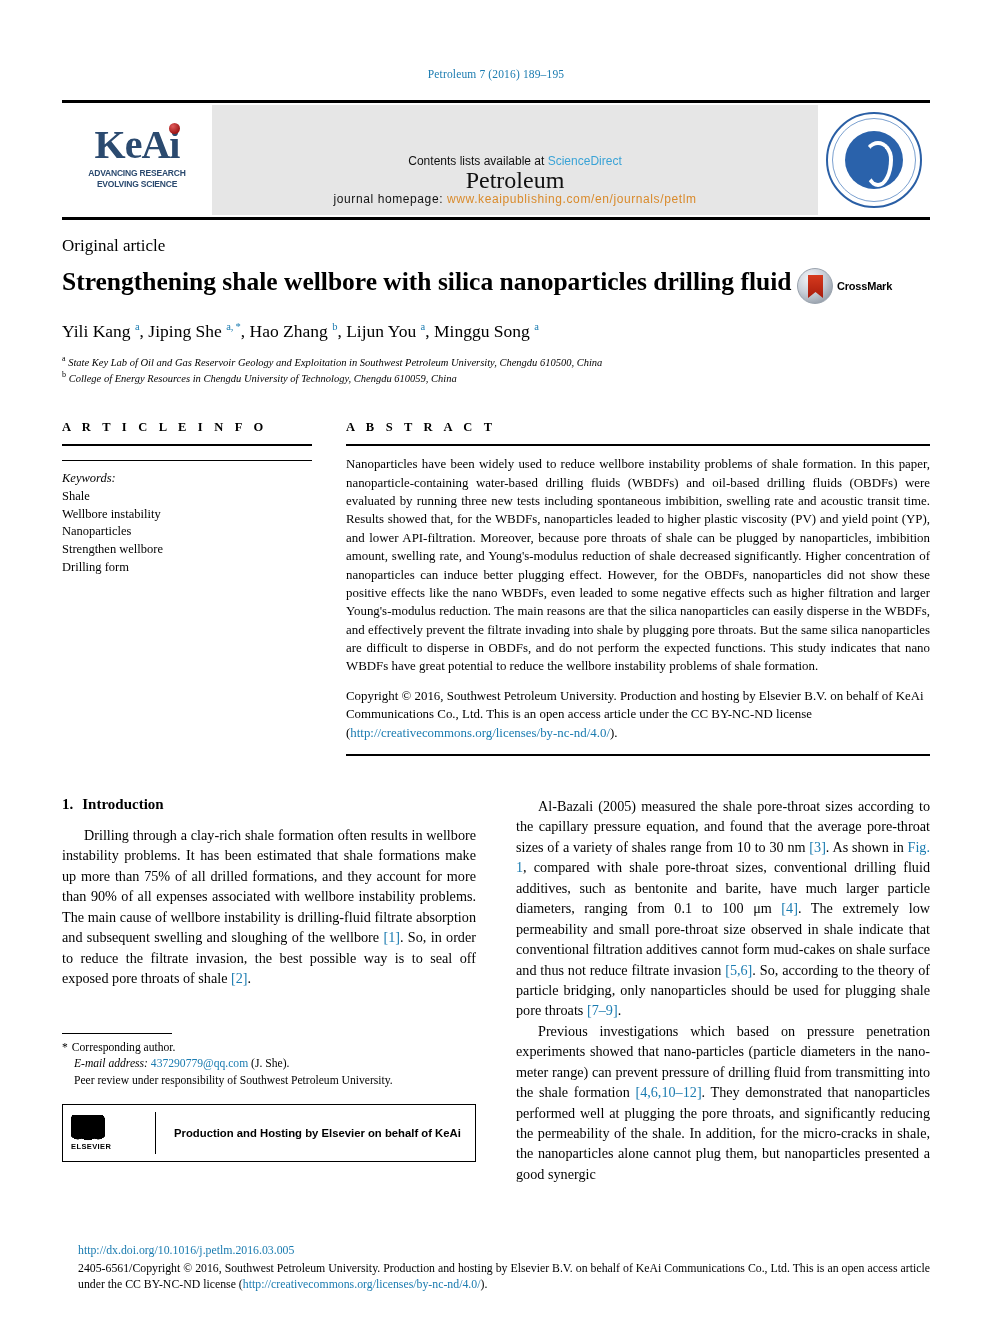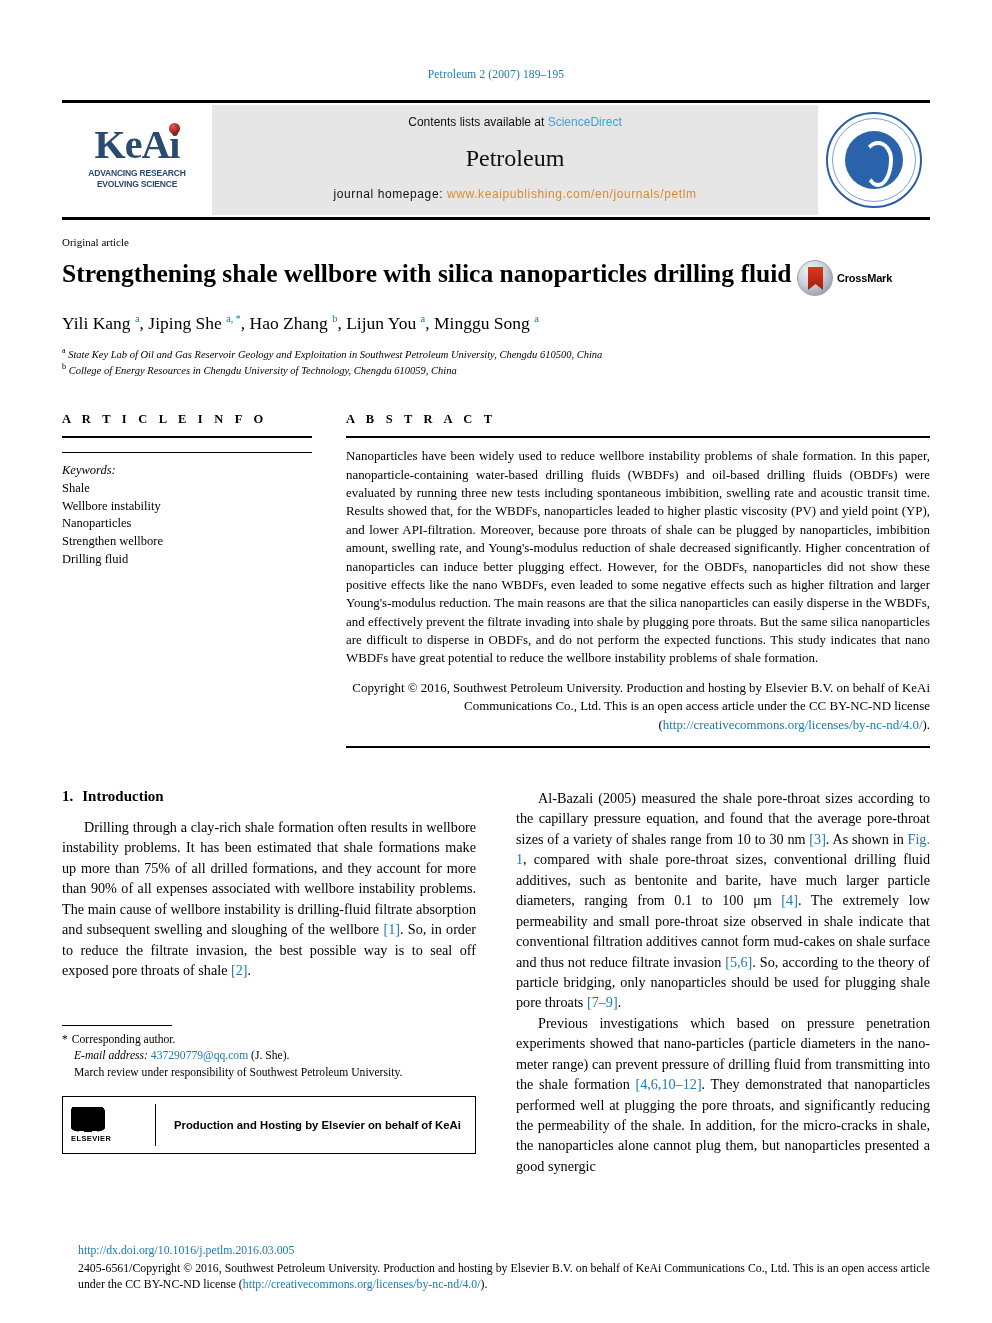--- a/index.html
+++ b/index.html
@@ -80,23 +80,22 @@
     line-height: 1.25;
     text-align: center;
     margin-top: 3px;
   }
   .masthead-center {
     flex: 1 1 auto;
     background: #e6e6e6;
     display: flex;
     flex-direction: column;
     align-items: center;
-    justify-content: flex-start;
+    justify-content: flex-end;
     padding: 10px 0 9px 0;
-    gap: 17px;
   }
   .contents-line {
     font-family: "Liberation Sans", sans-serif;
     font-size: 12px;
     color: #111;
   }
   .contents-line .sd {
     color: #3aa3d6;
   }
   .journal-name {
@@ -155,21 +154,21 @@
     border: 1px solid #7ba0cf;
   }
   .masthead-rule-bottom {
     border-top: 3px solid #000;
     margin-top: 2px;
   }
 
   
   .article-type {
     font-family: "Liberation Serif", serif;
-    font-size: 11px;
+    font-size: 17px;
     margin-top: 16px;
   }
   .title-row {
     display: flex;
     align-items: flex-start;
     margin-top: 10px;
   }
   .title {
     font-family: "Liberation Serif", serif;
     font-size: 25.5px;
@@ -270,21 +269,20 @@
     font-family: "Liberation Serif", serif;
     font-size: 12.9px;
     line-height: 1.425;
     text-align: justify;
     margin-top: 9px;
   }
   .abstract-copy {
     font-family: "Liberation Serif", serif;
     font-size: 12.9px;
     line-height: 1.425;
-    text-align: right;
     margin-top: 11px;
   }
   .abstract-copy .lnk { color: #1a7bb0; }
   .abs-rule {
     border-top: 2.5px solid #000;
     margin-top: 12px;
   }
 
   
   .body-cols {
@@ -389,21 +387,21 @@
     line-height: 1.4;
     margin-top: 2px;
     text-align: justify;
   }
 </style>
 </head>
 <body>
 
 <div class="page">
 
-  <div class="running-head">Petroleum 2 (2007) 189–195</div>
+  <div class="running-head">Petroleum 7 (2016) 189–195</div>
 
   <div class="masthead-rule"></div>
 
   <div class="masthead">
 
     <div class="keai-logo">
       <div class="keai-word">
         <span>KeAi</span>
         <span class="keai-dot"></span>
       </div>
@@ -452,21 +450,21 @@
     <div class="col-info">
       <div class="sec-head">A R T I C L E   I N F O</div>
       <div class="hr-thick"></div>
       <div class="hr-thin"></div>
       <div class="info-block">
         <div class="it">Keywords:</div>
         <div>Shale</div>
         <div>Wellbore instability</div>
         <div>Nanoparticles</div>
         <div>Strengthen wellbore</div>
-        <div>Drilling fluid</div>
+        <div>Drilling form</div>
       </div>
     </div>
 
     <div class="col-abstract">
       <div class="sec-head">A B S T R A C T</div>
       <div class="hr-thick"></div>
       <div class="abstract-body">Nanoparticles have been widely used to reduce wellbore instability problems of shale formation. In this paper, nanoparticle-containing water-based drilling fluids (WBDFs) and oil-based drilling fluids (OBDFs) were evaluated by running three new tests including spontaneous imbibition, swelling rate and acoustic transit time. Results showed that, for the WBDFs, nanoparticles leaded to higher plastic viscosity (PV) and yield point (YP), and lower API-filtration. Moreover, because pore throats of shale can be plugged by nanoparticles, imbibition amount, swelling rate, and Young's-modulus reduction of shale decreased significantly. Higher concentration of nanoparticles can induce better plugging effect. However, for the OBDFs, nanoparticles did not show these positive effects like the nano WBDFs, even leaded to some negative effects such as higher filtration and larger Young's-modulus reduction. The main reasons are that the silica nanoparticles can easily disperse in the WBDFs, and effectively prevent the filtrate invading into shale by plugging pore throats. But the same silica nanoparticles are difficult to disperse in OBDFs, and do not perform the expected functions. This study indicates that nano WBDFs have great potential to reduce the wellbore instability problems of shale formation.</div>
       <div class="abstract-copy"><span>Copyright © 2016, Southwest Petroleum University. Production and hosting by Elsevier B.V. on behalf of KeAi Communications Co., Ltd. This is an open access article under the CC BY-NC-ND license (</span><span class="lnk">http://creativecommons.org/licenses/by-nc-nd/4.0/</span><span>).</span></div>
       <div class="abs-rule"></div>
     </div>
@@ -477,21 +475,21 @@
 
     <div class="bcol">
       <div class="h1"><span class="num">1.</span><span>Introduction</span></div>
       <p class="para"><span>Drilling through a clay-rich shale formation often results in wellbore instability problems. It has been estimated that shale formations make up more than 75% of all drilled formations, and they account for more than 90% of all expenses associated with wellbore instability problems. The main cause of wellbore instability is drilling-fluid filtrate absorption and subsequent swelling and sloughing of the wellbore </span><span class="lnk">[1]</span><span>. So, in order to reduce the filtrate invasion, the best possible way is to seal off exposed pore throats of shale </span><span class="lnk">[2]</span><span>.</span></p>
 
       <div class="footnote-wrap">
         <div class="fn-rule"></div>
         <div class="fn">
           <div><span class="star">*</span><span>Corresponding author.</span></div>
           <div><span class="it">E-mail address: </span><span class="lnk">437290779@qq.com</span><span> (J. She).</span></div>
-          <div>March review under responsibility of Southwest Petroleum University.</div>
+          <div>Peer review under responsibility of Southwest Petroleum University.</div>
         </div>
 
         <div class="elsevier-box">
           <div class="els-logo">
             <div class="els-tree"></div>
             <div class="els-word">ELSEVIER</div>
           </div>
           <div class="els-text">Production and Hosting by Elsevier on behalf of KeAi</div>
         </div>
       </div>

